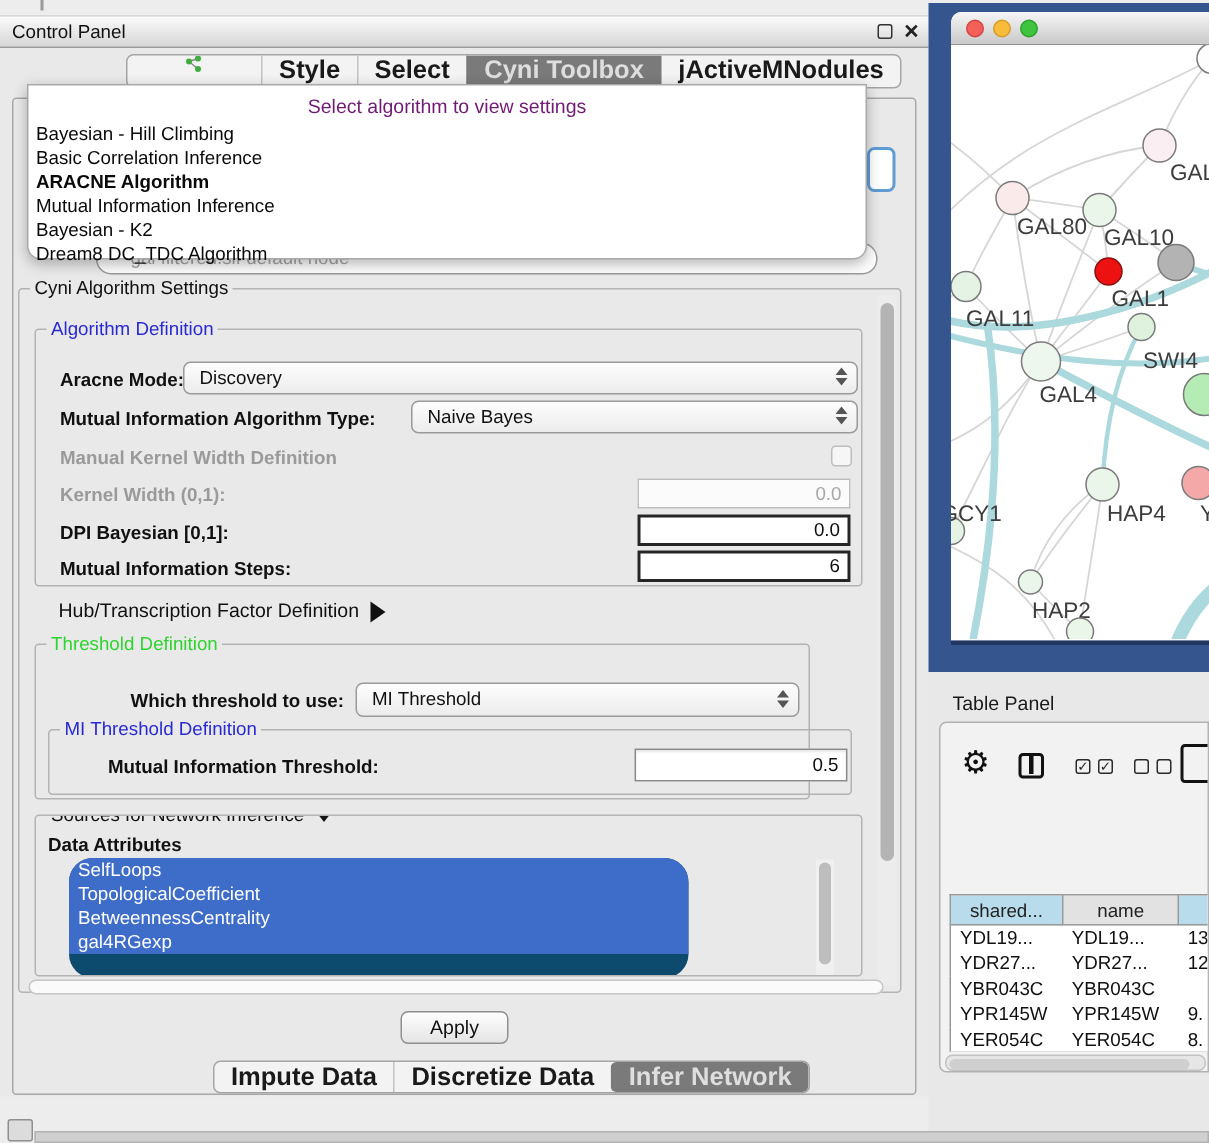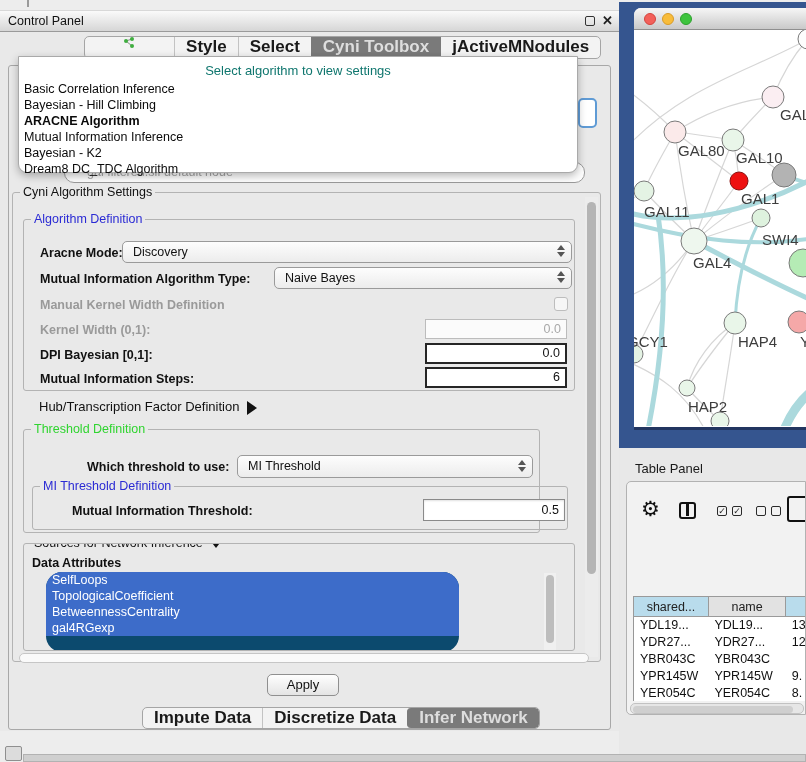--- a/index.html
+++ b/index.html
@@ -28,21 +28,21 @@
   
   #bg-combo { position:absolute; left:64px; top:152px; width:521px; height:21px; background:#fdfdfd;
     border:1px solid #9a9a9a; border-radius:10px; z-index:2; font-size:12.5px; color:#a4a4a4; line-height:19px; padding-left:22px;
     overflow:hidden; }
   #focus-combo { position:absolute; left:578px; top:88px; width:19px; height:30px; background:#fff;
     border:2px solid #5f9bd5; border-radius:5px; z-index:2; }
 
   
   #algo-popup { position:absolute; left:18px; top:46px; width:560px; height:117px; background:#fff;
     border:1px solid #a9a9a9; border-radius:0 0 9px 9px; box-shadow:0 3px 9px rgba(0,0,0,.28); z-index:10; }
-  #algo-placeholder { text-align:center; padding-top:6px; font-size:13px; color:#0f766e; height:24px; }
+  #algo-placeholder { text-align:center; padding-top:6px; font-size:13px; color:#701a75; height:24px; }
   .algo-item { height:16px; line-height:16px; padding-left:5px; font-size:12.5px; color:#0a0a0a; white-space:nowrap; }
   .algo-item.bold { font-weight:bold; }
 
   
   .grp { position:absolute; border:1px solid #b3b3b3; border-radius:3px; }
   .grp-label { position:absolute; top:-8px; left:7px; background:#e9e9e9; padding:0 3px; font-size:12.5px; color:#111; white-space:nowrap; }
   .grp-label.blue { color:#2a2ad4; }
   .grp-label.green { color:#2fd42f; }
   .lbl { position:absolute; font-size:12.5px; color:#111; white-space:nowrap; }
   .lbl.b { font-weight:bold; }
@@ -153,22 +153,22 @@
           <span>jActiveMNodules</span>
         </div>
       </div>
 
     <div id="bg-combo">gal filtered.sif default node</div>
     <div id="focus-combo"></div>
 
     <div id="algo-popup">
       <div id="algo-placeholder">Select algorithm to view settings</div>
       <div id="algo-list">
+          <div class="algo-item">Bayesian - Hill Climbing</div>
           <div class="algo-item">Basic Correlation Inference</div>
-          <div class="algo-item">Bayesian - Hill Climbing</div>
           <div class="algo-item bold">ARACNE Algorithm</div>
           <div class="algo-item">Mutual Information Inference</div>
           <div class="algo-item">Bayesian - K2</div>
           <div class="algo-item">Dream8 DC_TDC Algorithm</div>
         </div>
     </div>
 
     <div class="grp" id="settings-grp" style="left:12px; top:182px; width:589px; height:470px;">
       <span class="grp-label">Cyni Algorithm Settings</span>
 

